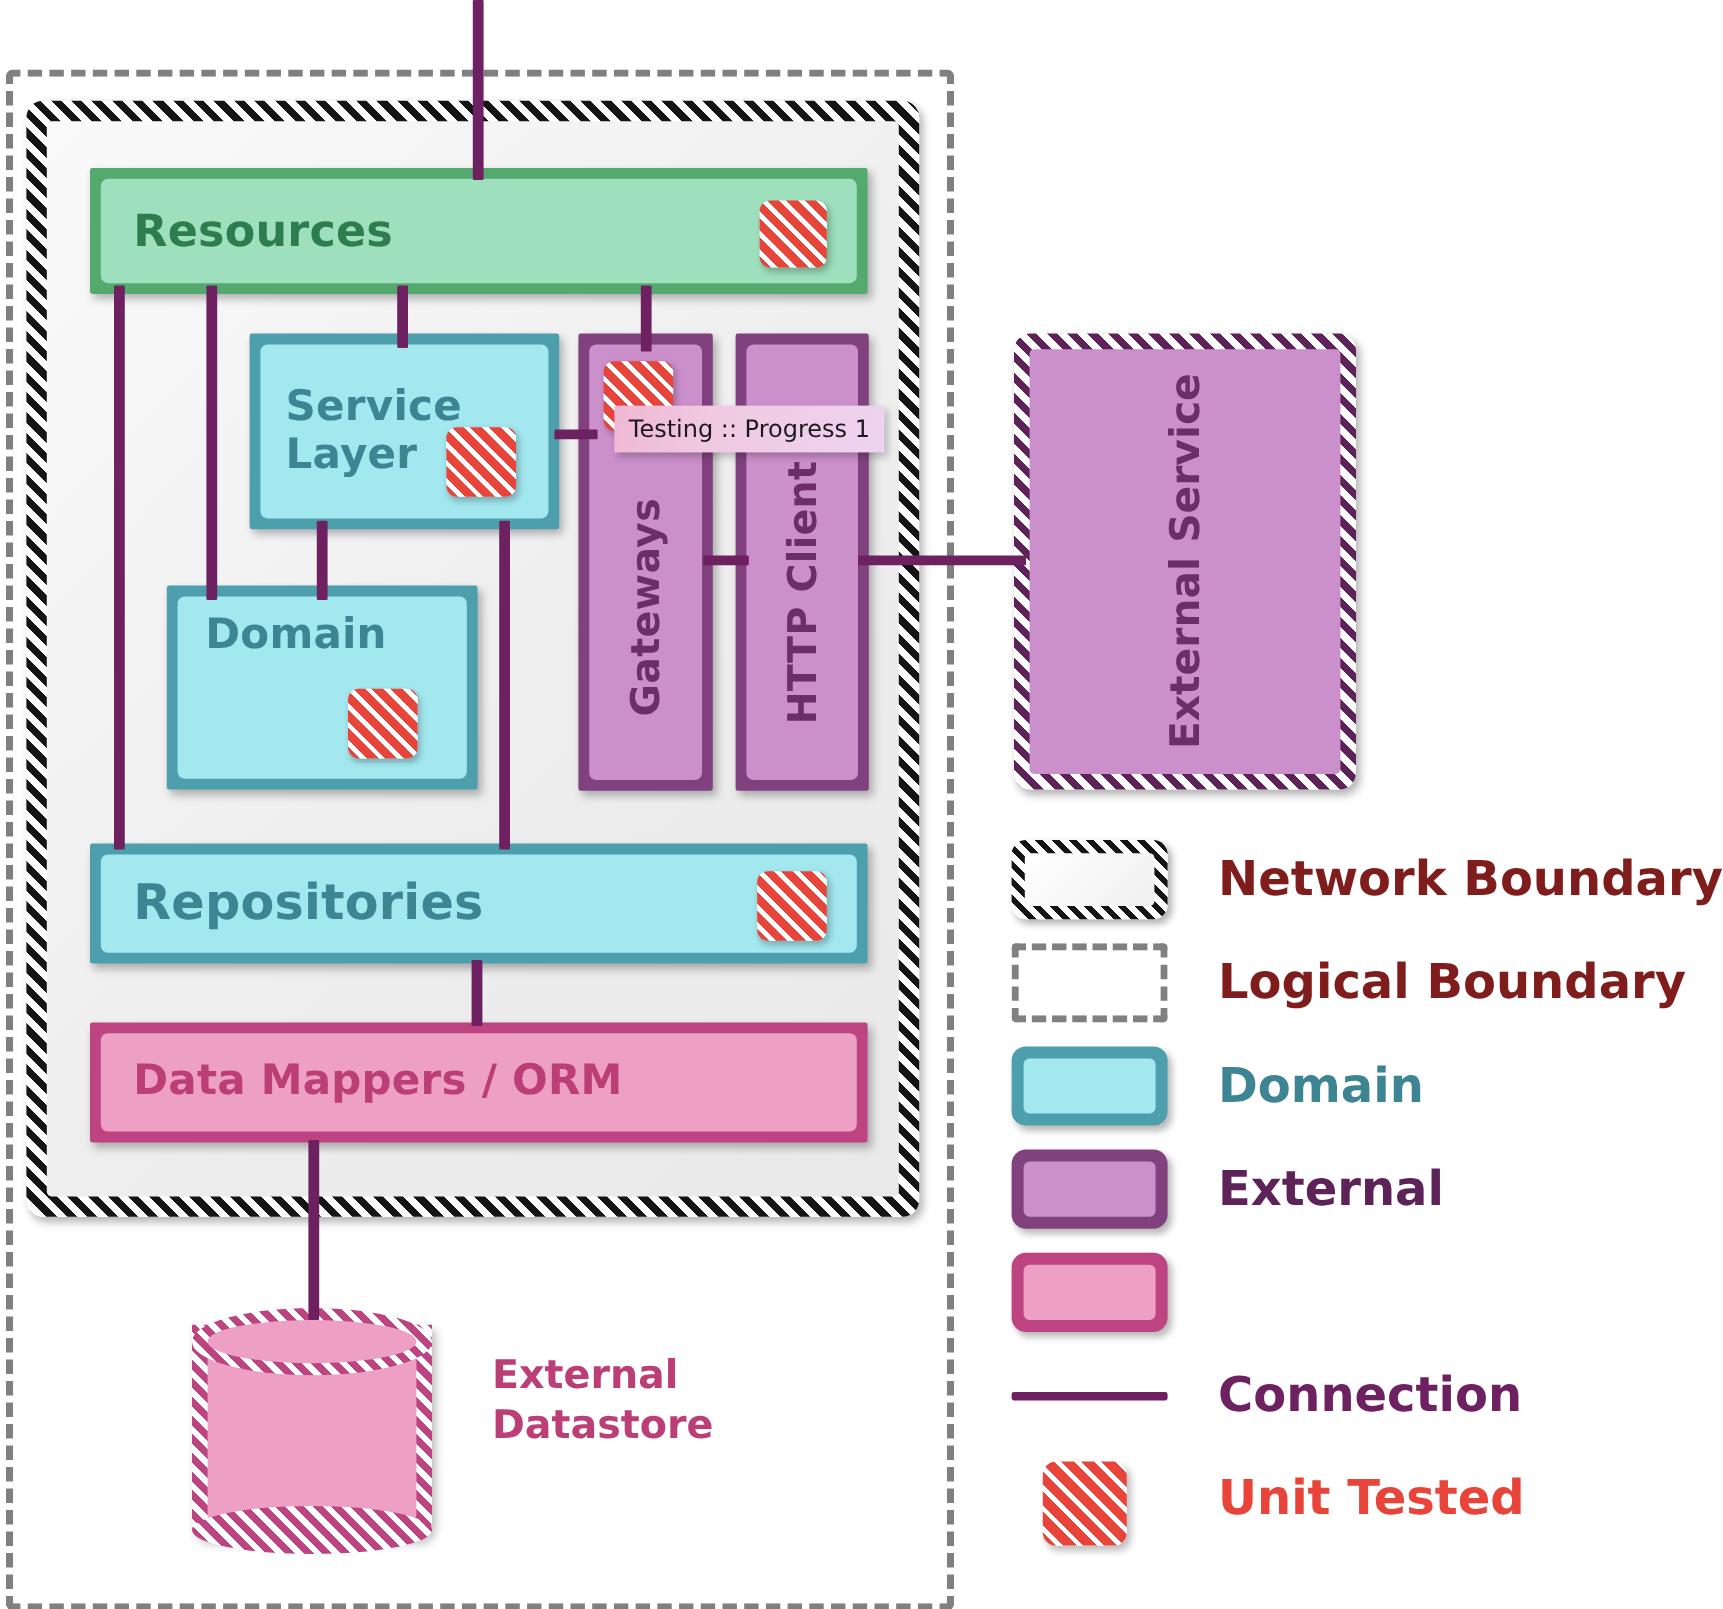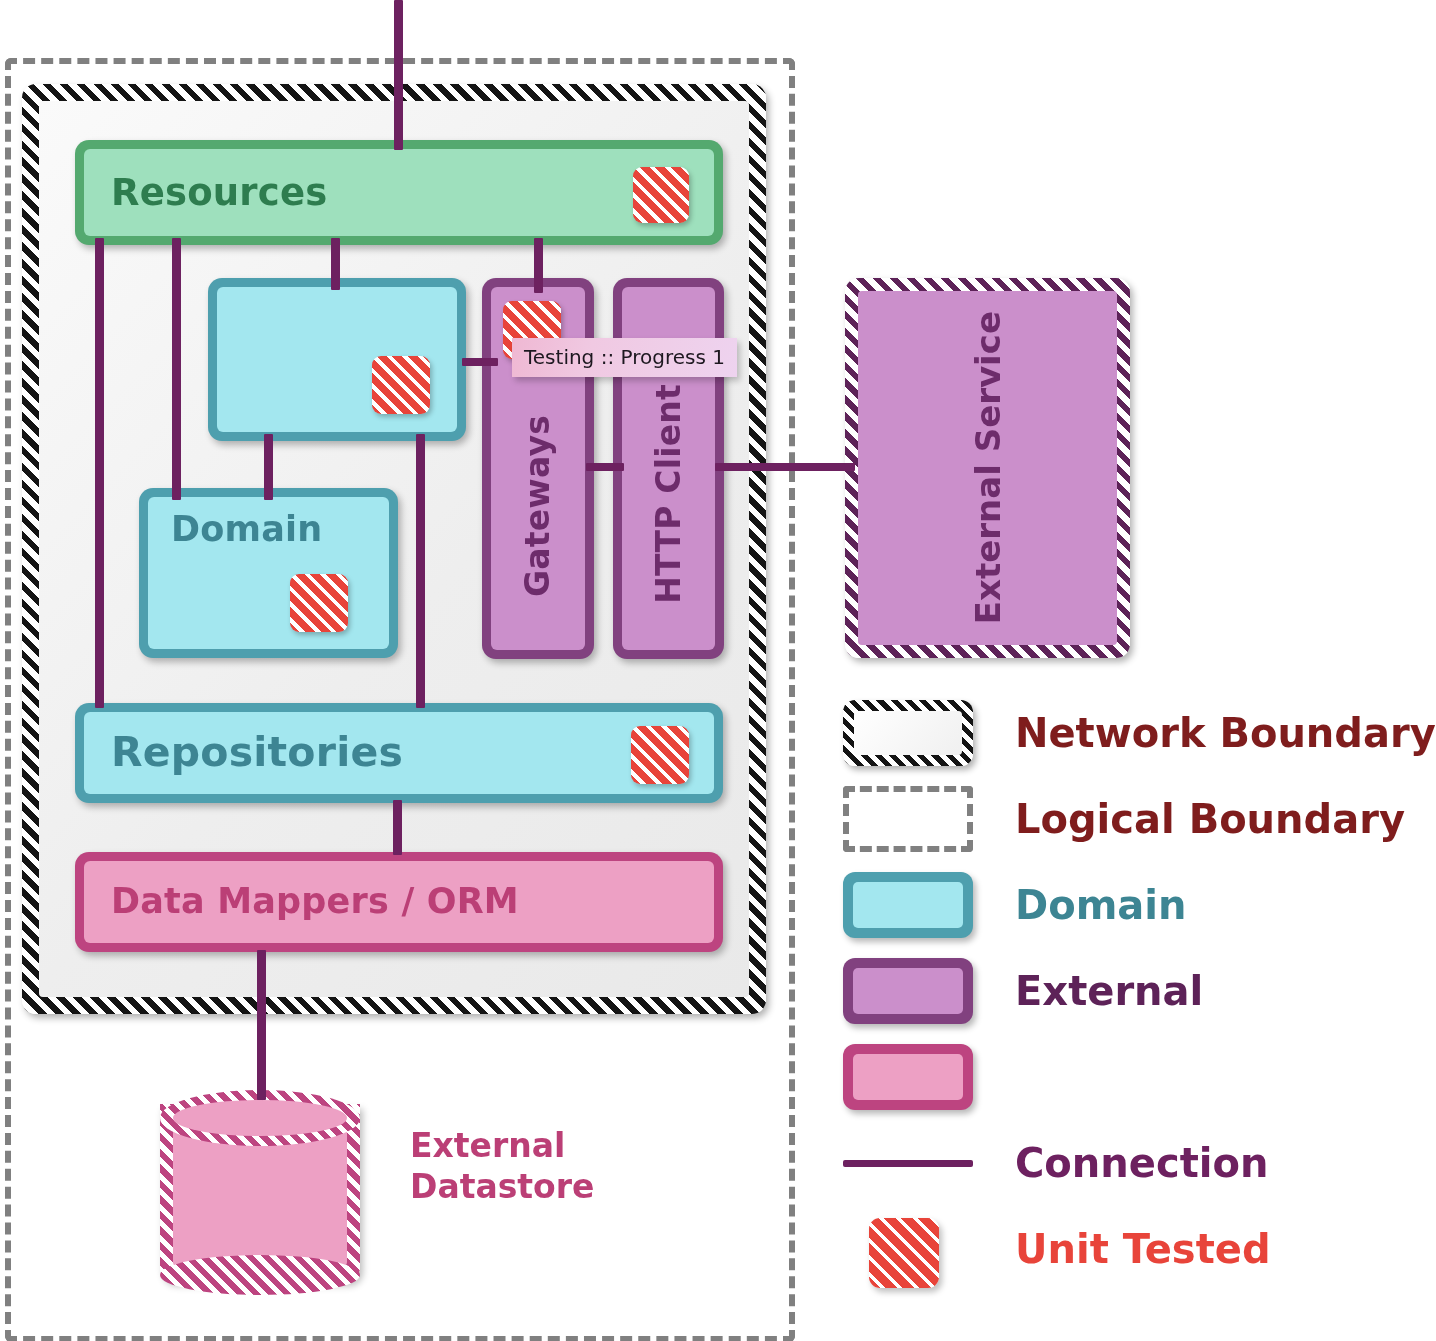--- a/index.html
+++ b/index.html
@@ -29,21 +29,21 @@
     padding:0;box-sizing:border-box;
   }
   #network-boundary-inner{
     position:absolute;left:17px;top:17px;right:17px;bottom:17px;
     background:linear-gradient(135deg,#fafafa 0%,#eeeeee 55%,#e9e9e9 100%);
     border-radius:4px;
   }
 
   
   .node{
-    position:absolute;box-sizing:border-box;border-radius:14px;
+    position:absolute;box-sizing:border-box;border-radius:2px;
     box-shadow:3px 4px 7px rgba(0,0,0,.28);
     display:flex;align-items:center;
   }
   .node .lbl{
     position:relative;z-index:3;font-weight:700;letter-spacing:.2px;
     white-space:pre-line;line-height:1.02;
   }
   .proto{background:#54a96f;border:0;}
   .proto .inner{position:absolute;left:9px;top:9px;right:9px;bottom:9px;background:#9ee0bd;border-radius:6px;}
   .proto .lbl{color:#2e7d4f;}
@@ -193,20 +193,22 @@
   <div class="conn" style="left:257px;top:950px;width:9px;height:150px;"></div>
 
   <div class="node proto" id="node-resources" style="left:75px;top:140px;width:648px;height:105px;">
     <div class="inner"></div>
     <div class="lbl" style="margin-left:36px;font-size:37px;">Resources</div>
     <div class="hatch" style="right:34px;top:27px;width:56px;height:56px;"></div>
   </div>
 
   <div class="node dom" id="node-service-layer" style="left:208px;top:278px;width:258px;height:163px;">
     <div class="inner"></div>
+    <div class="lbl" style="margin-left:30px;font-size:35px;line-height:1.14;">Service
+Layer</div>
     <div class="hatch" style="right:36px;bottom:27px;width:58px;height:58px;"></div>
   </div>
 
   <div class="node dom" id="node-domain" style="left:139px;top:488px;width:259px;height:170px;align-items:flex-start;">
     <div class="inner"></div>
     <div class="lbl" style="margin-left:32px;margin-top:24px;font-size:35px;">Domain</div>
     <div class="hatch" style="right:50px;bottom:26px;width:58px;height:58px;"></div>
   </div>
 
   <div class="node ext" id="node-gateways" style="left:482px;top:278px;width:112px;height:381px;justify-content:center;">

